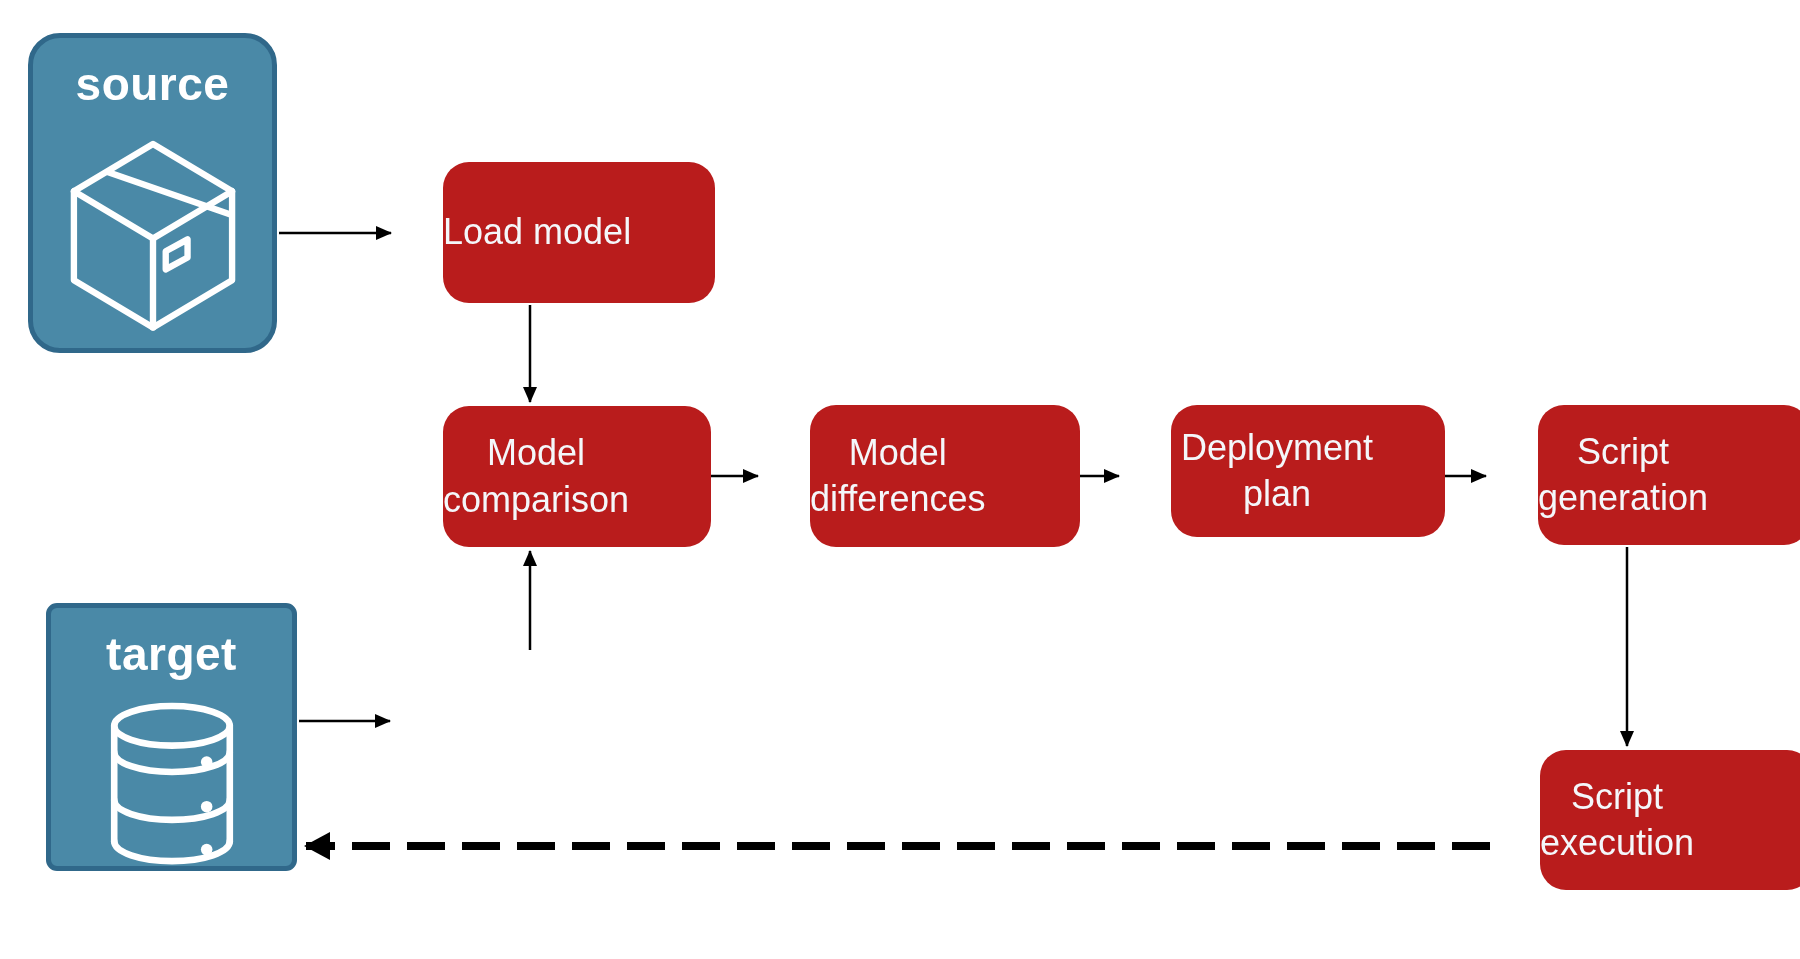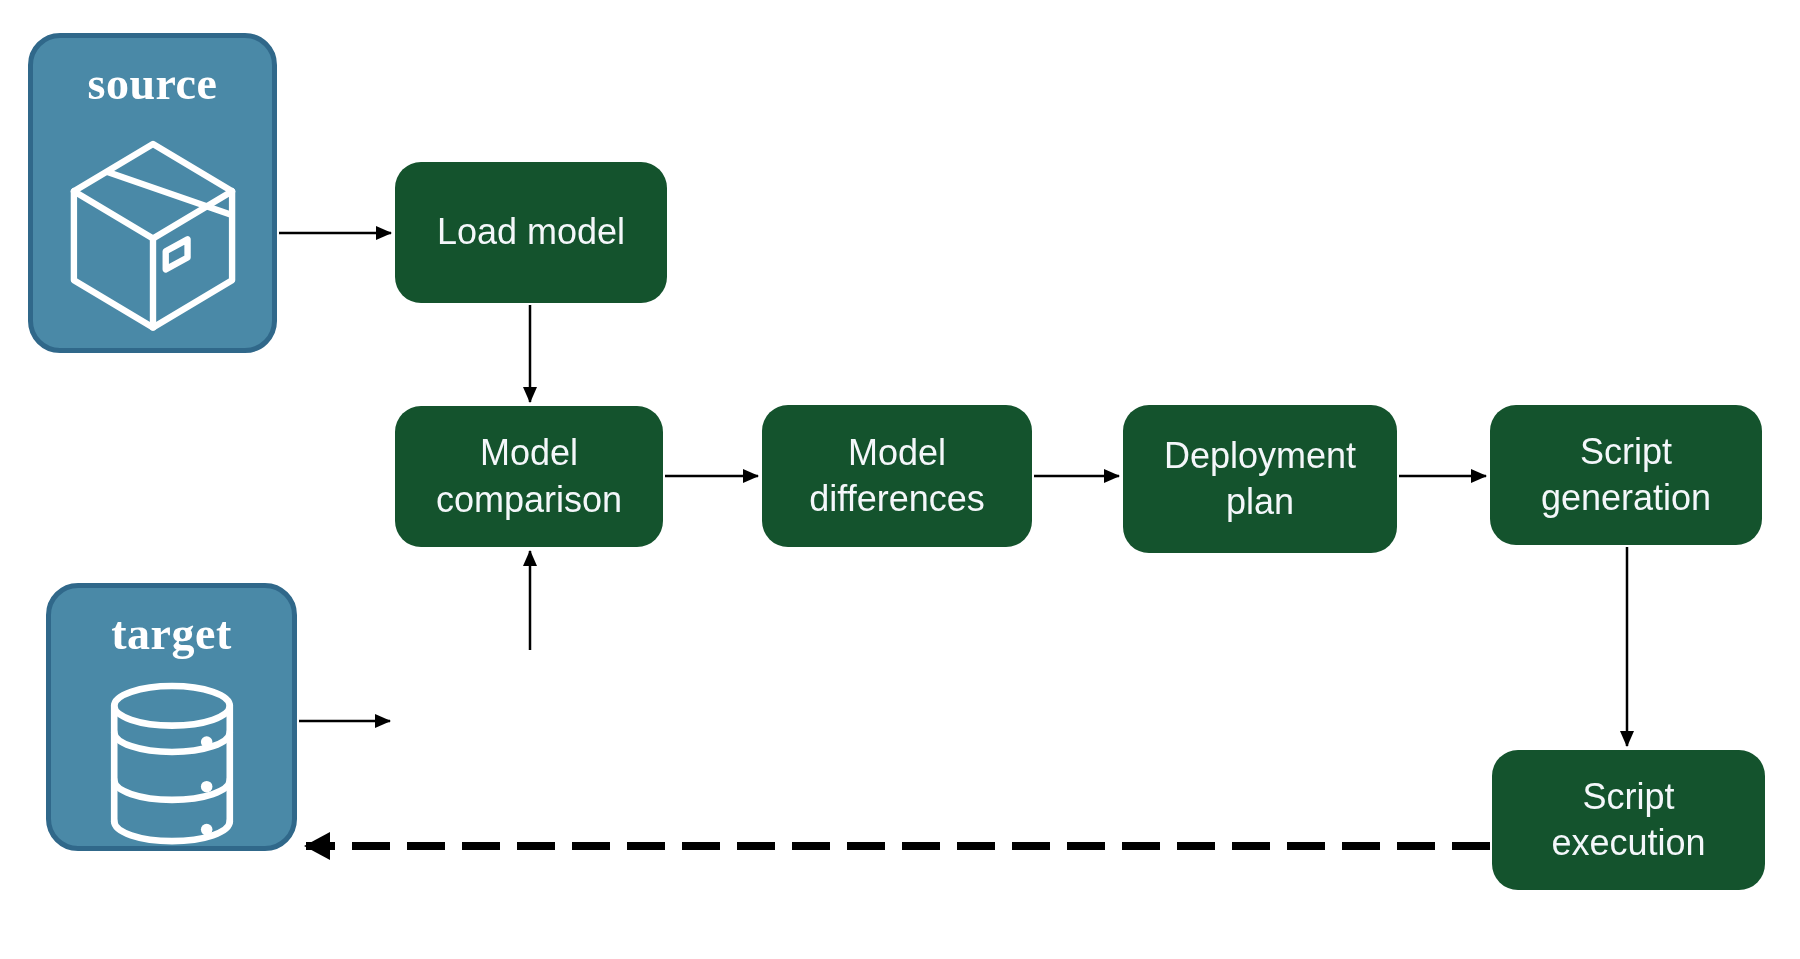--- a/index.html
+++ b/index.html
@@ -20,56 +20,55 @@
   .entity {
     position: absolute;
     box-sizing: border-box;
     background: #4A89A7;
     border: 5px solid #30688A;
     border-radius: 32px;
     display: flex;
     flex-direction: column;
     align-items: center;
     padding-top: 20px;
-    font-family: Liberation Serif, serif;
   }
   .entity-label {
     color: #ffffff;
     font-size: 46px;
     font-weight: 700;
     line-height: 1.15;
     letter-spacing: 0.5px;
   }
   .entity-icon { display: block; }
   .node {
     position: absolute;
     box-sizing: border-box;
-    background: #14532d;
+    background: #b91c1c;
     border-radius: 26px;
     display: flex;
     align-items: center;
-    justify-content: center;
+    margin-left: 48px;
   }
   .node-label {
     color: #F4F7FA;
     font-size: 36px;
     line-height: 1.29;
     text-align: center;
     white-space: pre-line;
   }
   
   .n-load-model        { left:395px;  top:162px; width:272px; height:141px; }
   .n-model-comparison  { left:395px;  top:406px; width:268px; height:141px; }
   .n-model-differences { left:762px;  top:405px; width:270px; height:142px; }
-  .n-deployment-plan   { left:1123px; top:405px; width:274px; height:148px; }
+  .n-deployment-plan   { left:1123px; top:405px; width:274px; height:132px;padding-left:10px; }
   .n-script-generation { left:1490px; top:405px; width:272px; height:140px; }
   .n-reverse-engineer  { left:394px;  top:652px; width:273px; height:141px; }
   .n-script-execution  { left:1492px; top:750px; width:273px; height:140px; }
   .e-source { left:28px; top:33px;  width:249px; height:320px; }
-  .e-target { left:46px; top:583px; width:251px; height:268px; }
+  .e-target { left:46px; top:603px; width:251px; height:268px;border-radius:11px; }
   .edge { stroke:#000000; stroke-width:2.5; fill:none; }
   .edge-dashed { stroke:#000000; stroke-width:8; fill:none; stroke-dasharray:38 17; }
 </style>
 </head>
 <body>
 
 <div class="canvas">
 
   <svg class="arrow-layer" viewBox="0 0 1800 959" xmlns="http://www.w3.org/2000/svg" aria-hidden="true">
     <defs>

